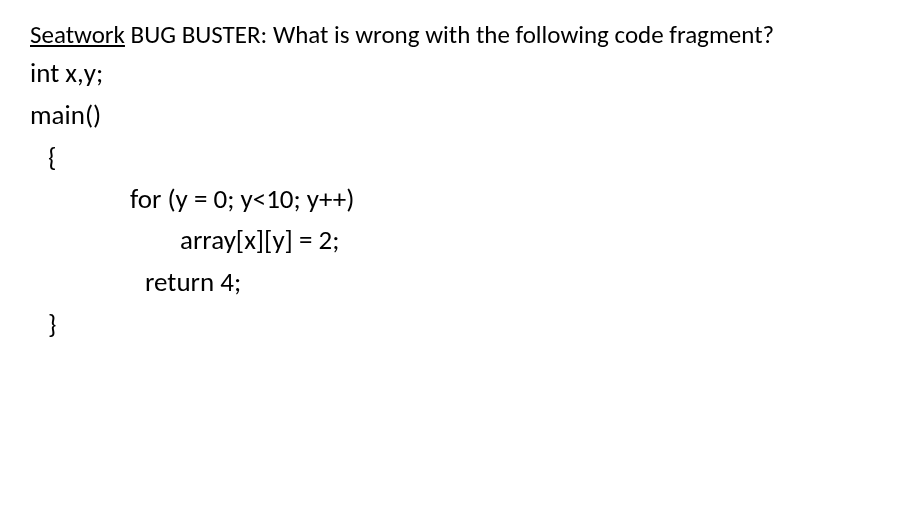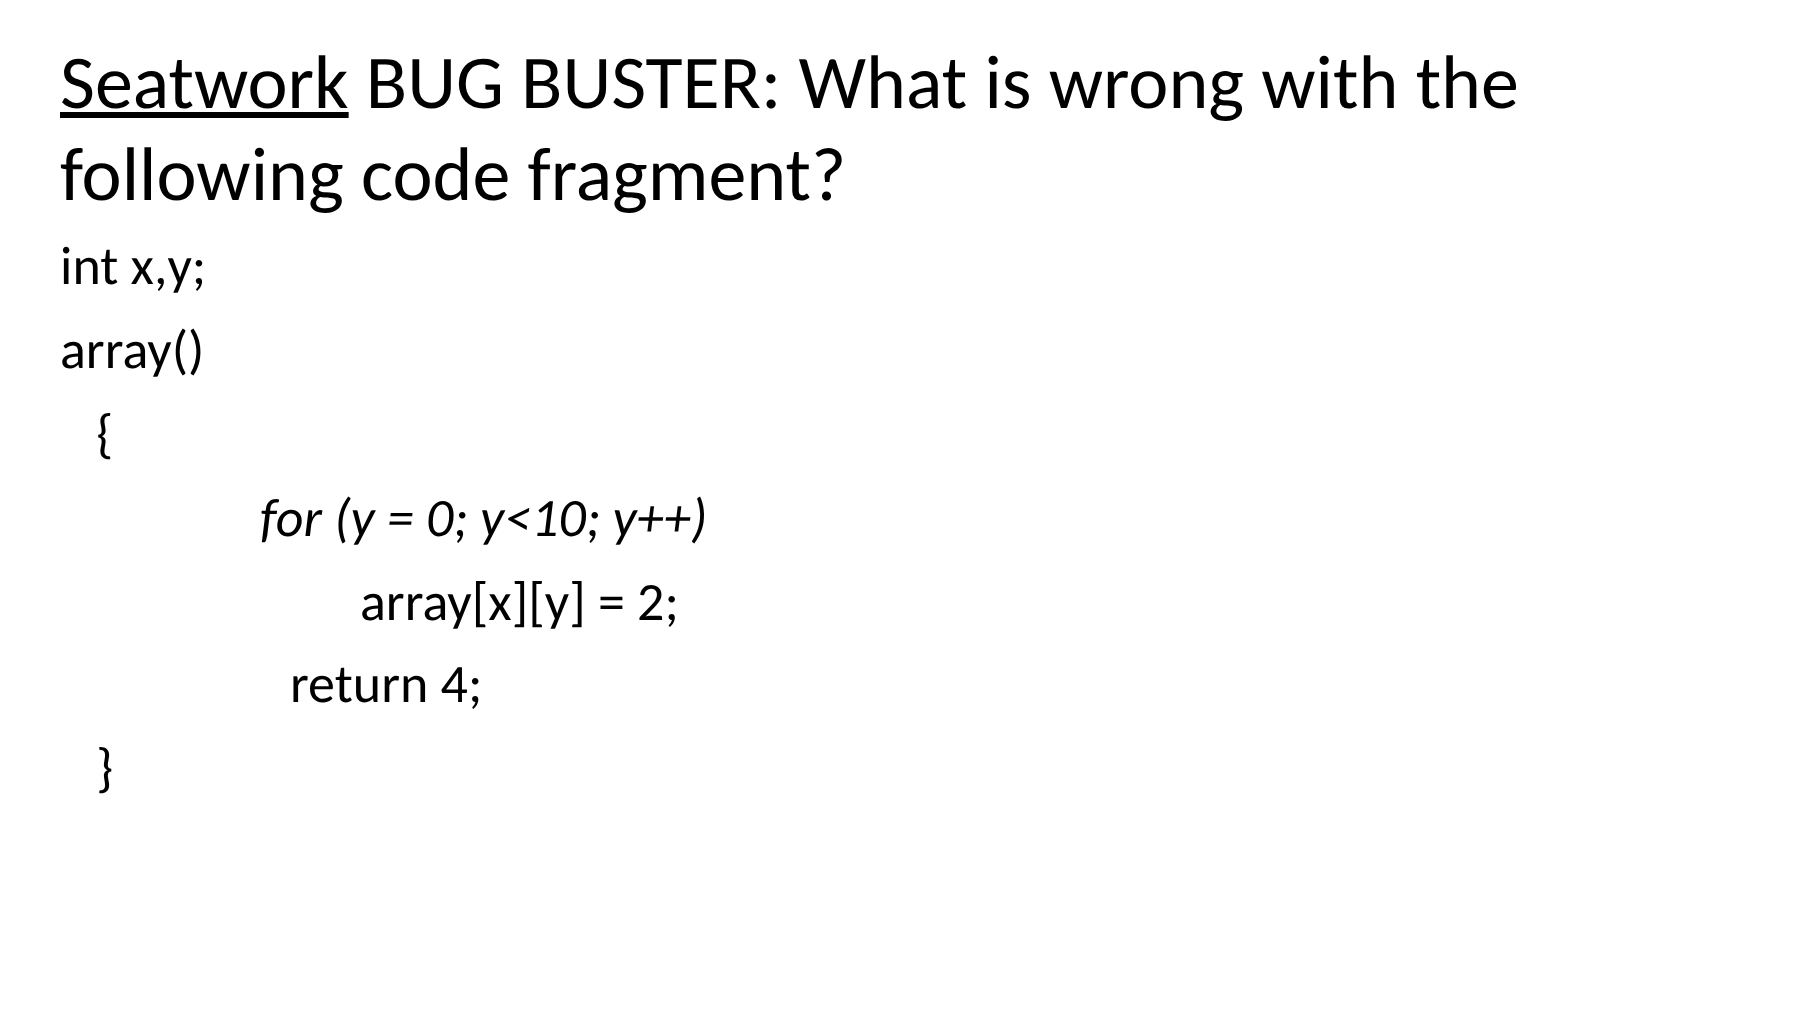--- a/index.html
+++ b/index.html
@@ -9,51 +9,51 @@
     }
     body {
       width: 902px;
       height: 517px;
       background: #ffffff;
       font-family: Calibri, 'Segoe UI', Arial, sans-serif;
       color: #000000;
       padding: 20px 30px;
     }
     .heading {
-      font-size: 38px;
+      font-size: 25px;
       font-weight: 400;
       line-height: 1.2;
       margin-bottom: 2px;
     }
     .underline {
       text-decoration: underline;
     }
     .code-block {
       font-size: 27px;
       line-height: 1.55;
       font-weight: 400;
       font-family: Calibri, 'Segoe UI', Arial, sans-serif;
     }
     .code-line {
       white-space: pre;
     }
     .indent-1 { padding-left: 12px; }
     .indent-2 { padding-left: 50px; }
-    .indent-3 { padding-left: 100px; font-style: italic; }
+    .indent-3 { padding-left: 100px; }
     .indent-4 { padding-left: 150px; }
     .indent-5 { padding-left: 115px; }
   </style>
 </head>
 <body>
 
 <div class="heading">
   <span class="underline">Seatwork</span><span> BUG BUSTER: What is wrong with the following code fragment?</span>
 </div>
 
 <div class="code-block">
   <div class="code-line">int x,y;</div>
-  <div class="code-line">array()</div>
+  <div class="code-line">main()</div>
   <div class="code-line indent-1"> {</div>
   <div class="code-line indent-3">for (y = 0; y&lt;10; y++)</div>
   <div class="code-line indent-4">array[x][y] = 2;</div>
   <div class="code-line indent-5">return 4;</div>
   <div class="code-line indent-1"> }</div>
 </div>
 
 </body></html>

